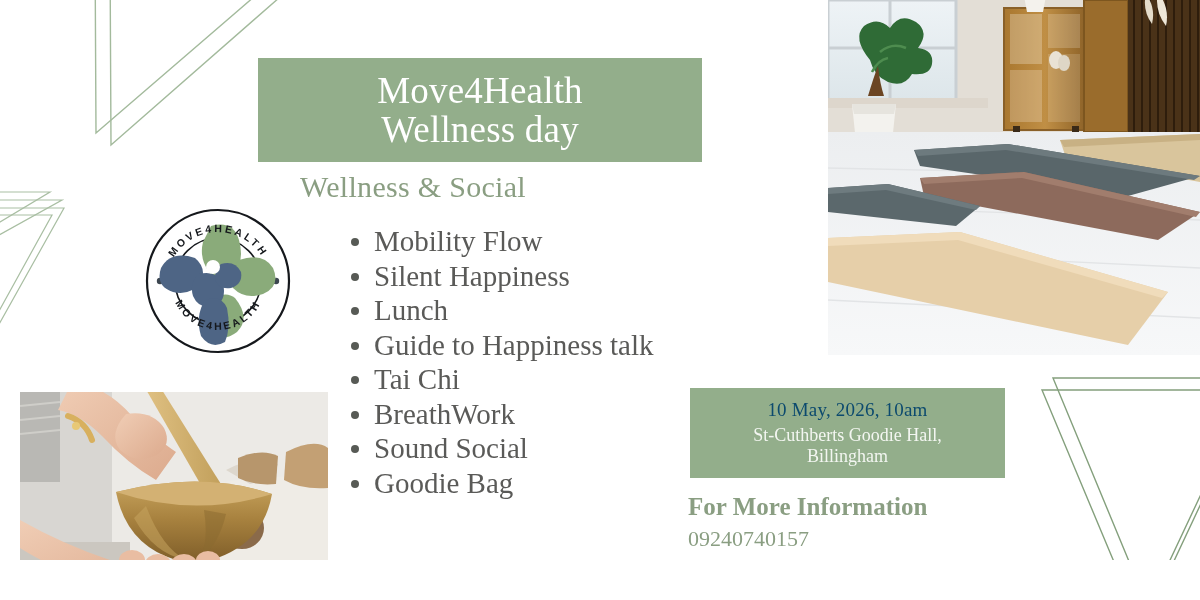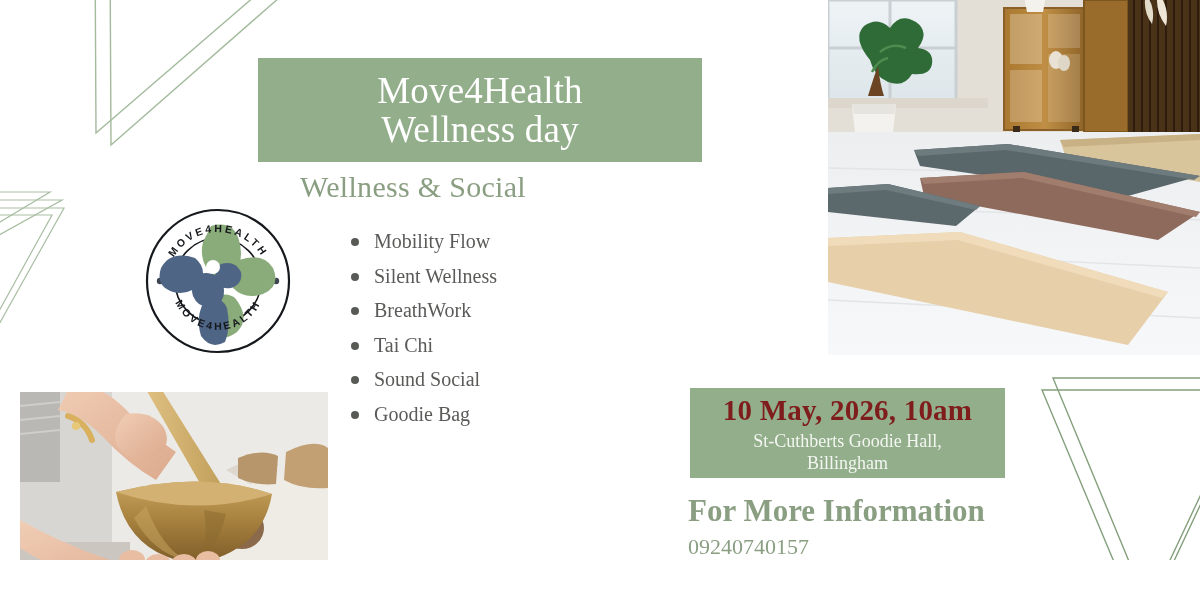--- a/index.html
+++ b/index.html
@@ -76,21 +76,21 @@
     left: 348px;
     top: 224px;
     margin: 0;
     padding: 0;
     list-style: none;
   }
   #agenda-list li {
     position: relative;
     padding-left: 26px;
     color: #5a5a58;
-    font-size: 20px;
+    font-size: 29px;
     line-height: 34.5px;
     white-space: nowrap;
   }
   #agenda-list li .bullet {
     position: absolute;
     left: 3px;
     top: 14px;
     width: 8px;
     height: 8px;
     border-radius: 50%;
@@ -134,43 +134,43 @@
     width: 315px;
     height: 90px;
     background: #93ae8b;
     display: flex;
     flex-direction: column;
     align-items: center;
     justify-content: center;
     text-align: center;
   }
   #event-date {
-    color: #7f1d1d;
-    font-size: 29px;
-    font-weight: bold;
+    color: #0c4a6e;
+    font-size: 19px;
+    font-weight: normal;
     letter-spacing: 0.2px;
     line-height: 1.25;
   }
   #event-venue {
     color: #f3f6f1;
     font-size: 18px;
     line-height: 1.2;
     margin-top: 3px;
   }
 
   
   #contact-block {
     position: absolute;
     left: 688px;
     top: 490px;
     width: 480px;
   }
   #contact-heading {
     color: #8a9e82;
-    font-size: 31px;
+    font-size: 25px;
     font-weight: bold;
     line-height: 1.35;
   }
   .contact-line {
     color: #8a9e82;
     font-size: 22px;
     line-height: 1.33;
     white-space: nowrap;
   }
 </style>
@@ -388,23 +388,25 @@
         <textPath href="#arcTop" startOffset="50%" text-anchor="middle" side="left">MOVE4HEALTH</textPath>
       </text>
       <text font-family="'Liberation Sans', sans-serif" font-size="10.5" font-weight="bold" letter-spacing="2.6" fill="#15181c">
         <textPath href="#arcBottom" startOffset="50%" text-anchor="middle" side="right">MOVE4HEALTH</textPath>
       </text>
     </svg>
   </div>
 
   <ul id="agenda-list">
     <li><span class="bullet"></span><span>Mobility Flow</span></li>
-    <li><span class="bullet"></span><span>Silent Wellness</span></li>
+    <li><span class="bullet"></span><span>Silent Happiness</span></li>
+    <li><span class="bullet"></span><span>Lunch</span></li>
+    <li><span class="bullet"></span><span>Guide to Happiness talk</span></li>
+    <li><span class="bullet"></span><span>Tai Chi</span></li>
     <li><span class="bullet"></span><span>BreathWork</span></li>
-    <li><span class="bullet"></span><span>Tai Chi</span></li>
     <li><span class="bullet"></span><span>Sound Social</span></li>
     <li><span class="bullet"></span><span>Goodie Bag</span></li>
   </ul>
 
   <div id="event-box">
     <div id="event-date">10 May, 2026, 10am</div>
     <div id="event-venue">
       <div>St-Cuthberts Goodie Hall,</div>
       <div>Billingham</div>
     </div>

